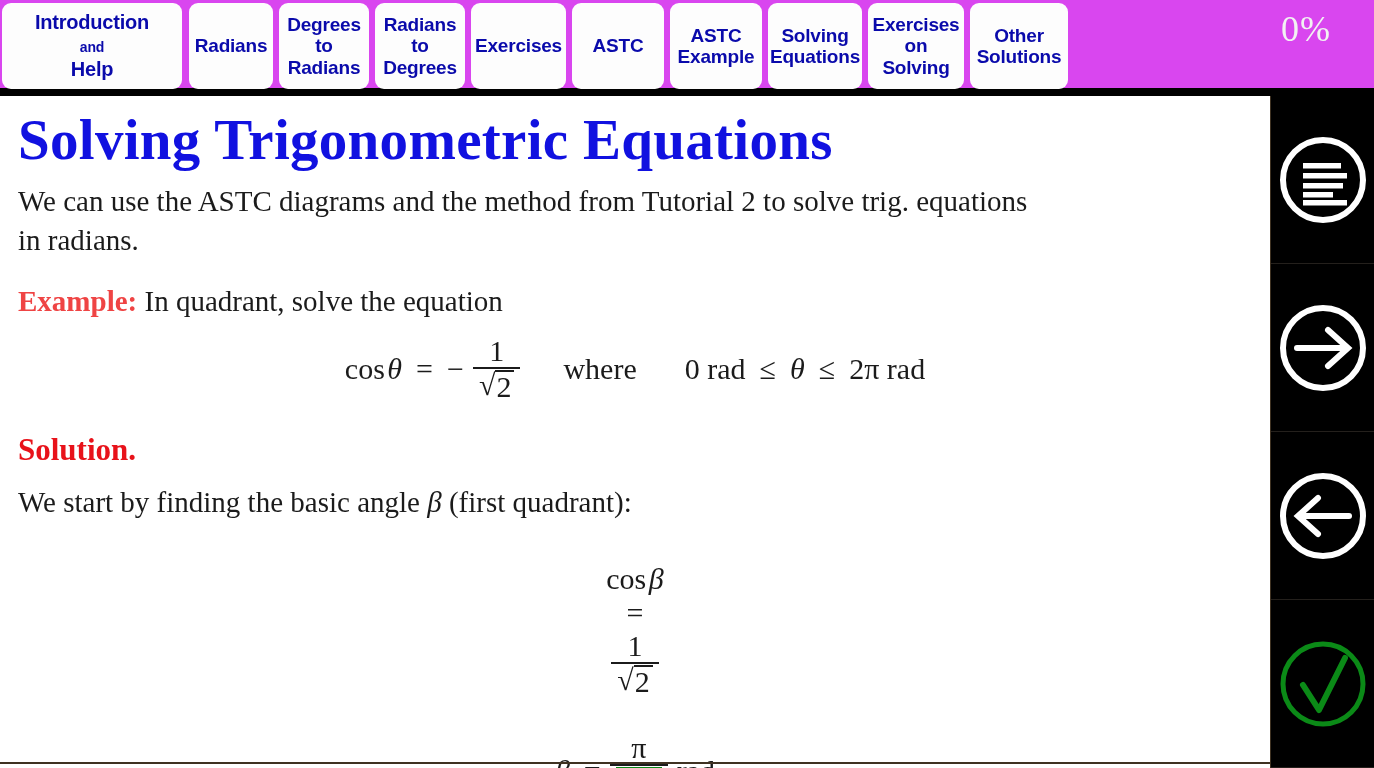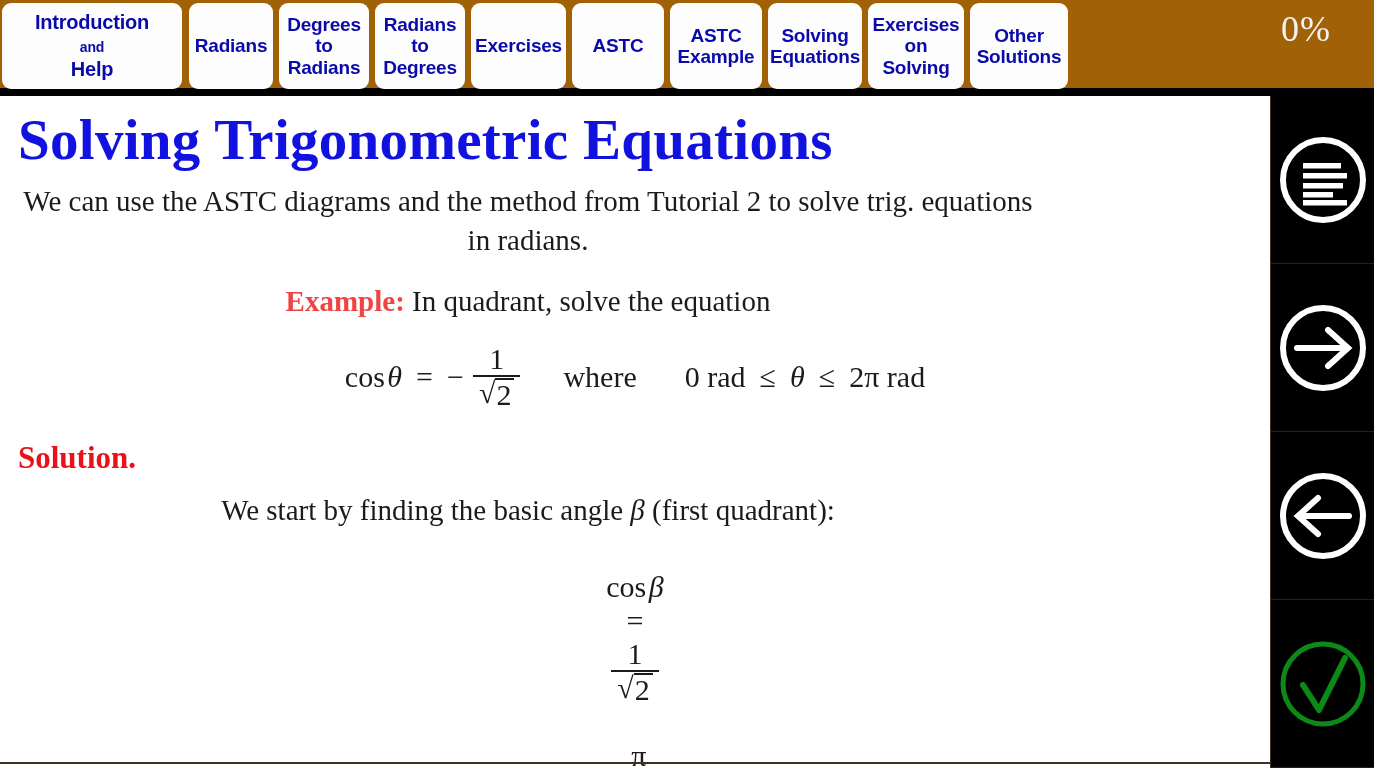--- a/index.html
+++ b/index.html
@@ -21,21 +21,21 @@
     background: #000000;
   }
 
   
   #tabbar {
     position: absolute;
     left: 0;
     top: 0;
     width: 1374px;
     height: 88px;
-    background: #a16207;
+    background: #d946ef;
     display: flex;
     align-items: flex-start;
   }
 
   .tab {
     height: 86px;
     margin: 3px 3px 0 3px;
     background: #fdfdfd;
     border-radius: 9px;
     display: flex;
@@ -119,21 +119,20 @@
   }
 
   p.body {
     margin: 0;
     padding: 16px 18px 0 18px;
     color: #1b1b1b;
     font-family: "Liberation Serif", serif;
     font-size: 29px;
     line-height: 39px;
     max-width: 1020px;
-    text-align: center;
   }
   p.body.tight { padding-top: 22px; }
 
   .kw-blue {
     color: #ef4444;
     font-weight: bold;
   }
   h2.solution {
     margin: 0;
     padding: 30px 0 0 18px;
@@ -151,21 +150,21 @@
 
   
   .eqrow {
     display: flex;
     align-items: center;
     justify-content: center;
     color: #1b1b1b;
     font-family: "Liberation Serif", serif;
     font-size: 30px;
   }
-  #eq1 { margin-top: 22px; }
+  #eq1 { margin-top: 14px; }
   #eq2 { margin-top: 40px; flex-direction: column; }
   #eq3 { margin-top: 34px; }
 
   .eqpart { margin: 0 7px; white-space: nowrap; }
   .eqgap  { display: inline-block; width: 34px; }
 
   
   .frac {
     display: inline-flex;
     flex-direction: column;

